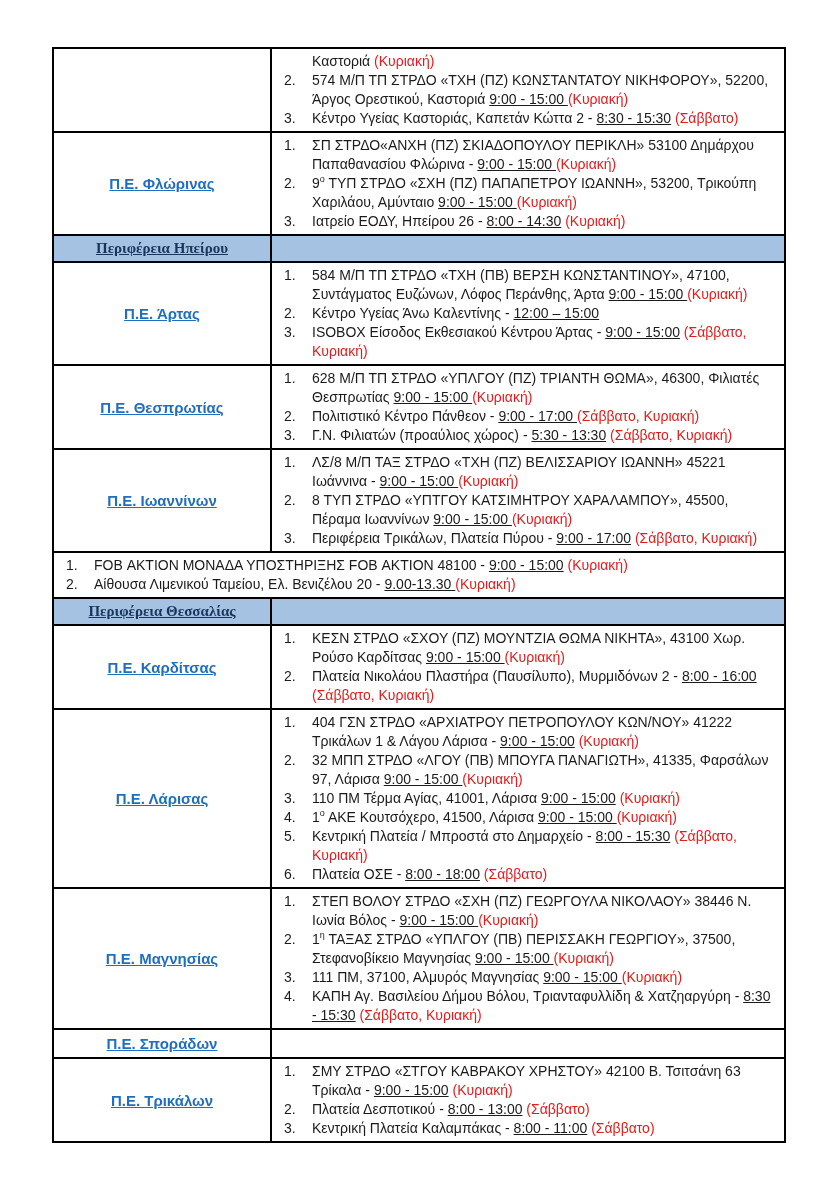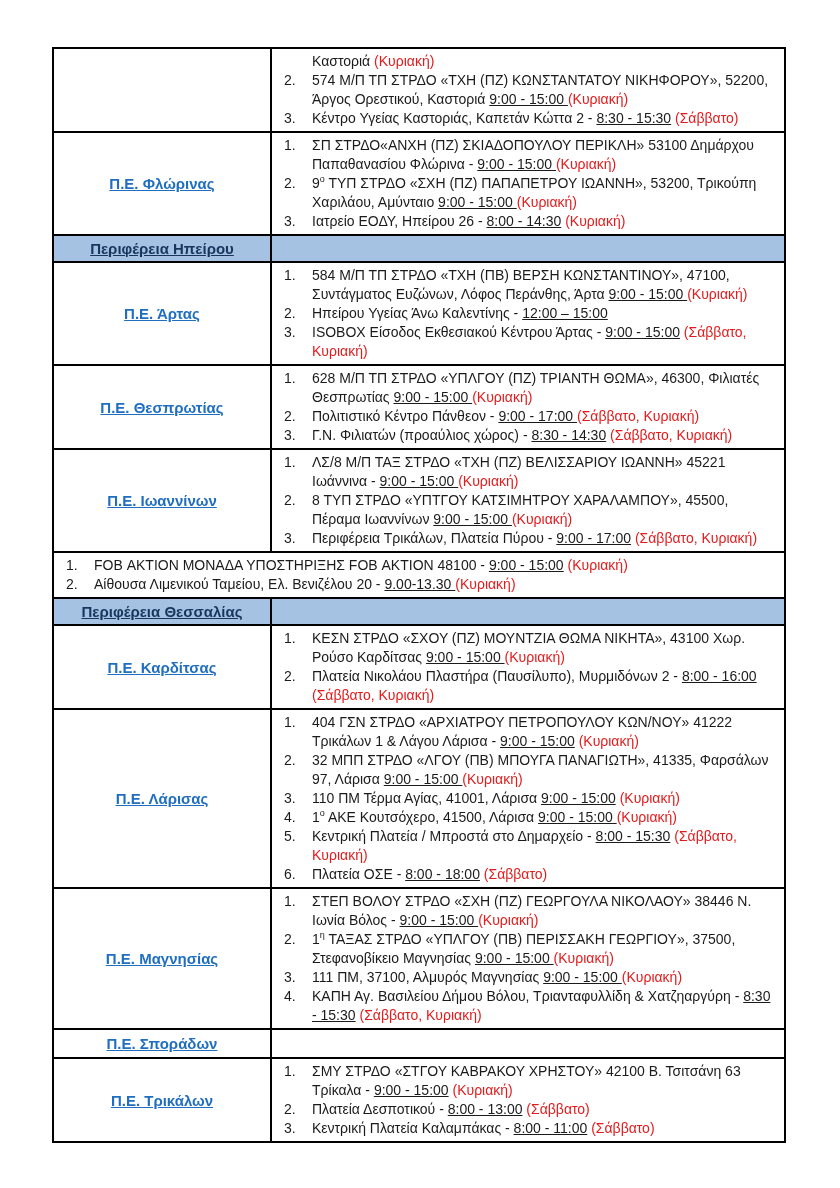--- a/index.html
+++ b/index.html
@@ -18,21 +18,21 @@
   .row{display:flex;border-top:2px solid var(--border,#000);}
   .row:first-child{border-top:none;}
   .cell{box-sizing:border-box;}
   .cell.left{
     width:218px;flex:none;
     border-right:2px solid var(--border,#000);
     display:flex;align-items:center;justify-content:center;
     padding:2px 4px;text-align:left;
   }
   .cell.right{flex:1;padding:3px 8px 3px 12px;}
-  .row.band{min-height:25px;}
+  .row.band{min-height:25px;font-family:Liberation Serif, serif;}
   .row.band .cell{background:var(--band-bg,#a6c2e2);}
   .row.band .cell.right{padding:2px 8px;}
   .band-label{
     color:var(--band-text,#17365d);
     font-weight:bold;font-size:15px;
     text-decoration:underline;
     white-space:nowrap;
   }
   .unit-label{
     color:var(--unit-blue,#1f6ec0);
@@ -99,21 +99,21 @@
         <div class="cell left">
           <span class="unit-label">Π.Ε. Άρτας</span>
         </div>
         <div class="cell right">
           <div class="item">
             <span class="num">1.</span>
             <span class="txt"><span class="seg-text">584 Μ/Π ΤΠ ΣΤΡΔΟ «ΤΧΗ (ΠΒ) ΒΕΡΣΗ ΚΩΝΣΤΑΝΤΙΝΟΥ», 47100, Συντάγματος Ευζώνων, Λόφος Περάνθης, Άρτα </span><span class="seg-time">9:00 - 15:00 </span><span class="seg-day">(Κυριακή)</span></span>
           </div>
           <div class="item">
             <span class="num">2.</span>
-            <span class="txt"><span class="seg-text">Ηπείρου Υγείας Άνω Καλεντίνης - </span><span class="seg-time">12:00 – 15:00</span></span>
+            <span class="txt"><span class="seg-text">Κέντρο Υγείας Άνω Καλεντίνης - </span><span class="seg-time">12:00 – 15:00</span></span>
           </div>
           <div class="item">
             <span class="num">3.</span>
             <span class="txt"><span class="seg-text">ISOBOX Είσοδος Εκθεσιακού Κέντρου Άρτας - </span><span class="seg-time">9:00 - 15:00</span><span class="seg-text"> </span><span class="seg-day">(Σάββατο, Κυριακή)</span></span>
           </div>
         </div>
       </div>
       <div class="row unit">
         <div class="cell left">
           <span class="unit-label">Π.Ε. Θεσπρωτίας</span>
@@ -122,21 +122,21 @@
           <div class="item">
             <span class="num">1.</span>
             <span class="txt"><span class="seg-text">628 Μ/Π ΤΠ ΣΤΡΔΟ «ΥΠΛΓΟΥ (ΠΖ) ΤΡΙΑΝΤΗ ΘΩΜΑ», 46300, Φιλιατές Θεσπρωτίας </span><span class="seg-time">9:00 - 15:00 </span><span class="seg-day">(Κυριακή)</span></span>
           </div>
           <div class="item">
             <span class="num">2.</span>
             <span class="txt"><span class="seg-text">Πολιτιστικό Κέντρο Πάνθεον - </span><span class="seg-time">9:00 - 17:00 </span><span class="seg-day">(Σάββατο, Κυριακή)</span></span>
           </div>
           <div class="item">
             <span class="num">3.</span>
-            <span class="txt"><span class="seg-text">Γ.Ν. Φιλιατών (προαύλιος χώρος) - </span><span class="seg-time">8:30 - 14:30</span><span class="seg-text"> </span><span class="seg-day">(Σάββατο, Κυριακή)</span></span>
+            <span class="txt"><span class="seg-text">Γ.Ν. Φιλιατών (προαύλιος χώρος) - </span><span class="seg-time">5:30 - 13:30</span><span class="seg-text"> </span><span class="seg-day">(Σάββατο, Κυριακή)</span></span>
           </div>
         </div>
       </div>
       <div class="row unit">
         <div class="cell left">
           <span class="unit-label">Π.Ε. Ιωαννίνων</span>
         </div>
         <div class="cell right">
           <div class="item">
             <span class="num">1.</span>

